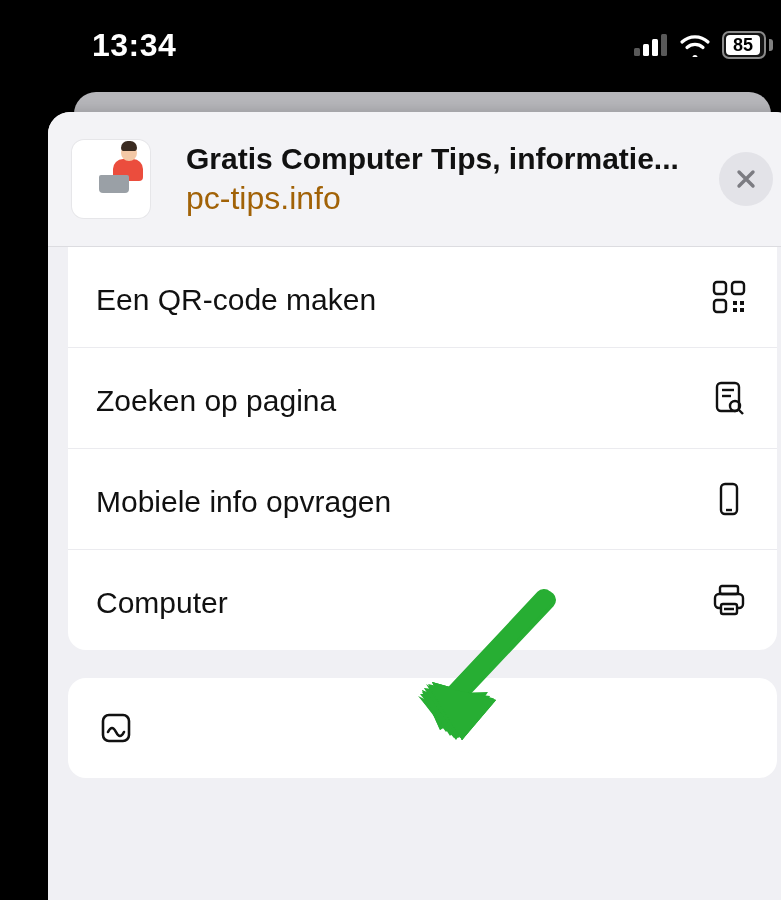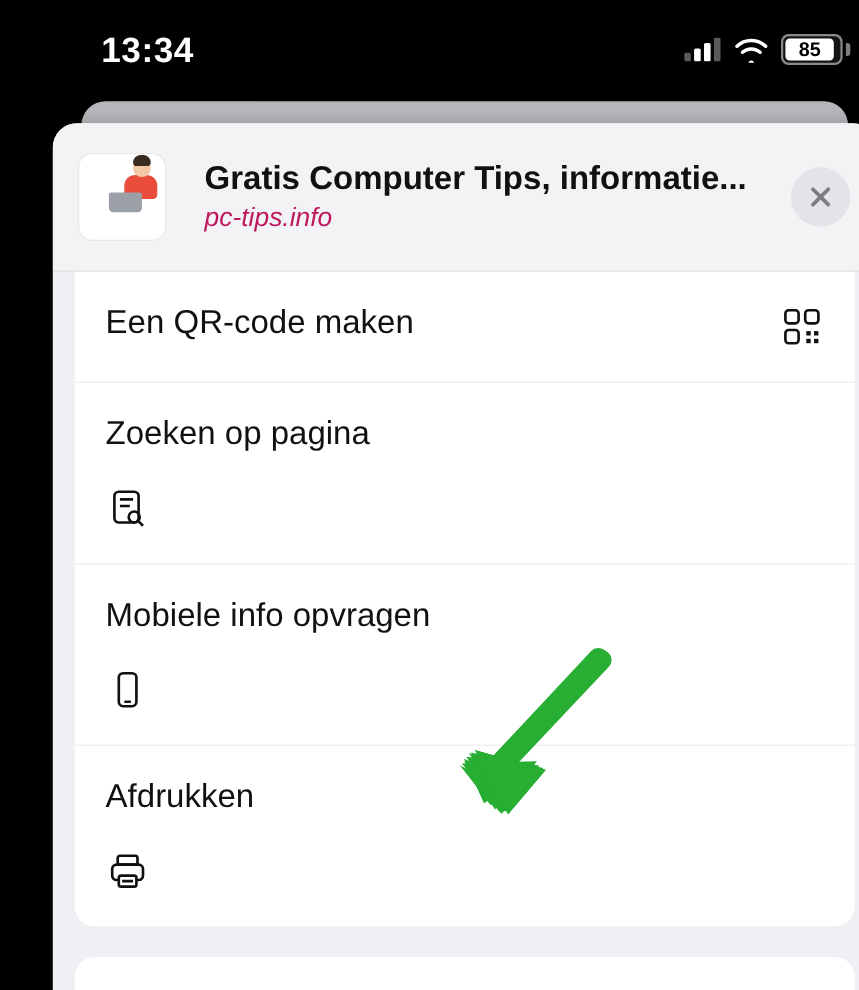--- a/index.html
+++ b/index.html
@@ -18,21 +18,21 @@
     padding:0 40px 0 60px;
     color:#fff;
   }
   .status-time { font-size:32px; font-weight:600; letter-spacing:0.5px; }
   .status-right { display:flex; align-items:center; gap:10px; }
   .status-right svg { display:block; }
   .battery {
     display:flex; align-items:center; gap:3px;
   }
   .battery-body {
-    width:56px; height:28px; border:2px solid rgba(255,255,255,0.5); border-radius:7px;
+    width:44px; height:28px; border:2px solid rgba(255,255,255,0.5); border-radius:7px;
     position:relative; background:rgba(255,255,255,0.08);text-align:center;
   }
   .battery-fill {
     position:absolute; top:2px; left:2px; bottom:2px;
     width:85%; background:#fff; border-radius:4px;
     display:flex; align-items:center; justify-content:center;
     color:#000; font-size:18px; font-weight:600;
   }
   .battery-tip { width:4px; height:12px; background:rgba(255,255,255,0.5); border-radius:0 3px 3px 0; }
 
@@ -81,43 +81,42 @@
   .favicon .hair {
     position:absolute; bottom:48px; left:30px; width:16px; height:10px;
     background:#3a2b20; border-radius:8px 8px 4px 4px;
   }
   .header-text { flex:1; min-width:0; }
   .header-title {
     font-size:30px; font-weight:700; color:#111;
     white-space:nowrap; overflow:hidden; text-overflow:ellipsis;
   }
   .header-subtitle {
-    font-size:24px; color:#be185d; margin-top:4px;font-style:italic;
+    font-size:32px; color:#a16207; margin-top:4px;
   }
   .close-btn {
     width:54px; height:54px; border-radius:50%;
     background:#e3e3e8; display:flex; align-items:center; justify-content:center;
     flex-shrink:0; cursor:pointer;
   }
   .close-btn svg { width:24px; height:24px; }
 
   
   .scroll-area { padding:0 0 0 0; }
   .group {
     margin:0 20px 28px 20px;
     background:#fff; border-radius:18px; overflow:hidden;
   }
   .group:first-of-type { border-top-left-radius:0; border-top-right-radius:0; margin-top:0; }
   .row {
-    display:flex; align-items:flex-start; justify-content:space-between;
+    display:flex; align-items:flex-end; justify-content:space-between;
     padding:30px 28px; min-height:98px;
     cursor:pointer;
-    gap:30px;
-  }
-  .row + .row { border-top:1px solid #ebebef;flex-direction:column; }
+  }
+  .row + .row { border-top:1px solid #ebebef; }
   .row-label { font-size:30px; color:#111; font-weight:400; }
   .row-icon { width:40px; height:40px; display:flex; align-items:center; justify-content:center; }
   .row-icon svg { width:36px; height:36px; stroke:#111; }
 
   
   .arrow {
     position:absolute;
     left:378px; top:588px;
     width:150px; height:150px;
     pointer-events:none;
@@ -211,21 +210,21 @@
         <div class="row">
           <span class="row-label">Mobiele info opvragen</span>
           <span class="row-icon">
             <svg viewBox="0 0 36 36" fill="none" stroke="#111" stroke-width="2.4">
               <rect x="10" y="3" width="16" height="30" rx="4"></rect>
               <line x1="15" y1="29" x2="21" y2="29"></line>
             </svg>
           </span>
         </div>
         <div class="row">
-          <span class="row-label">Afdrukken</span>
+          <span class="row-label">Computer</span>
           <span class="row-icon">
             <svg viewBox="0 0 36 36" fill="none" stroke="#111" stroke-width="2.4">
               <rect x="9" y="4" width="18" height="8" rx="2"></rect>
               <rect x="4" y="12" width="28" height="14" rx="4"></rect>
               <rect x="10" y="22" width="16" height="10" rx="2" fill="#fff"></rect>
               <line x1="13" y1="27" x2="23" y2="27"></line>
             </svg>
           </span>
         </div>
       </div>

